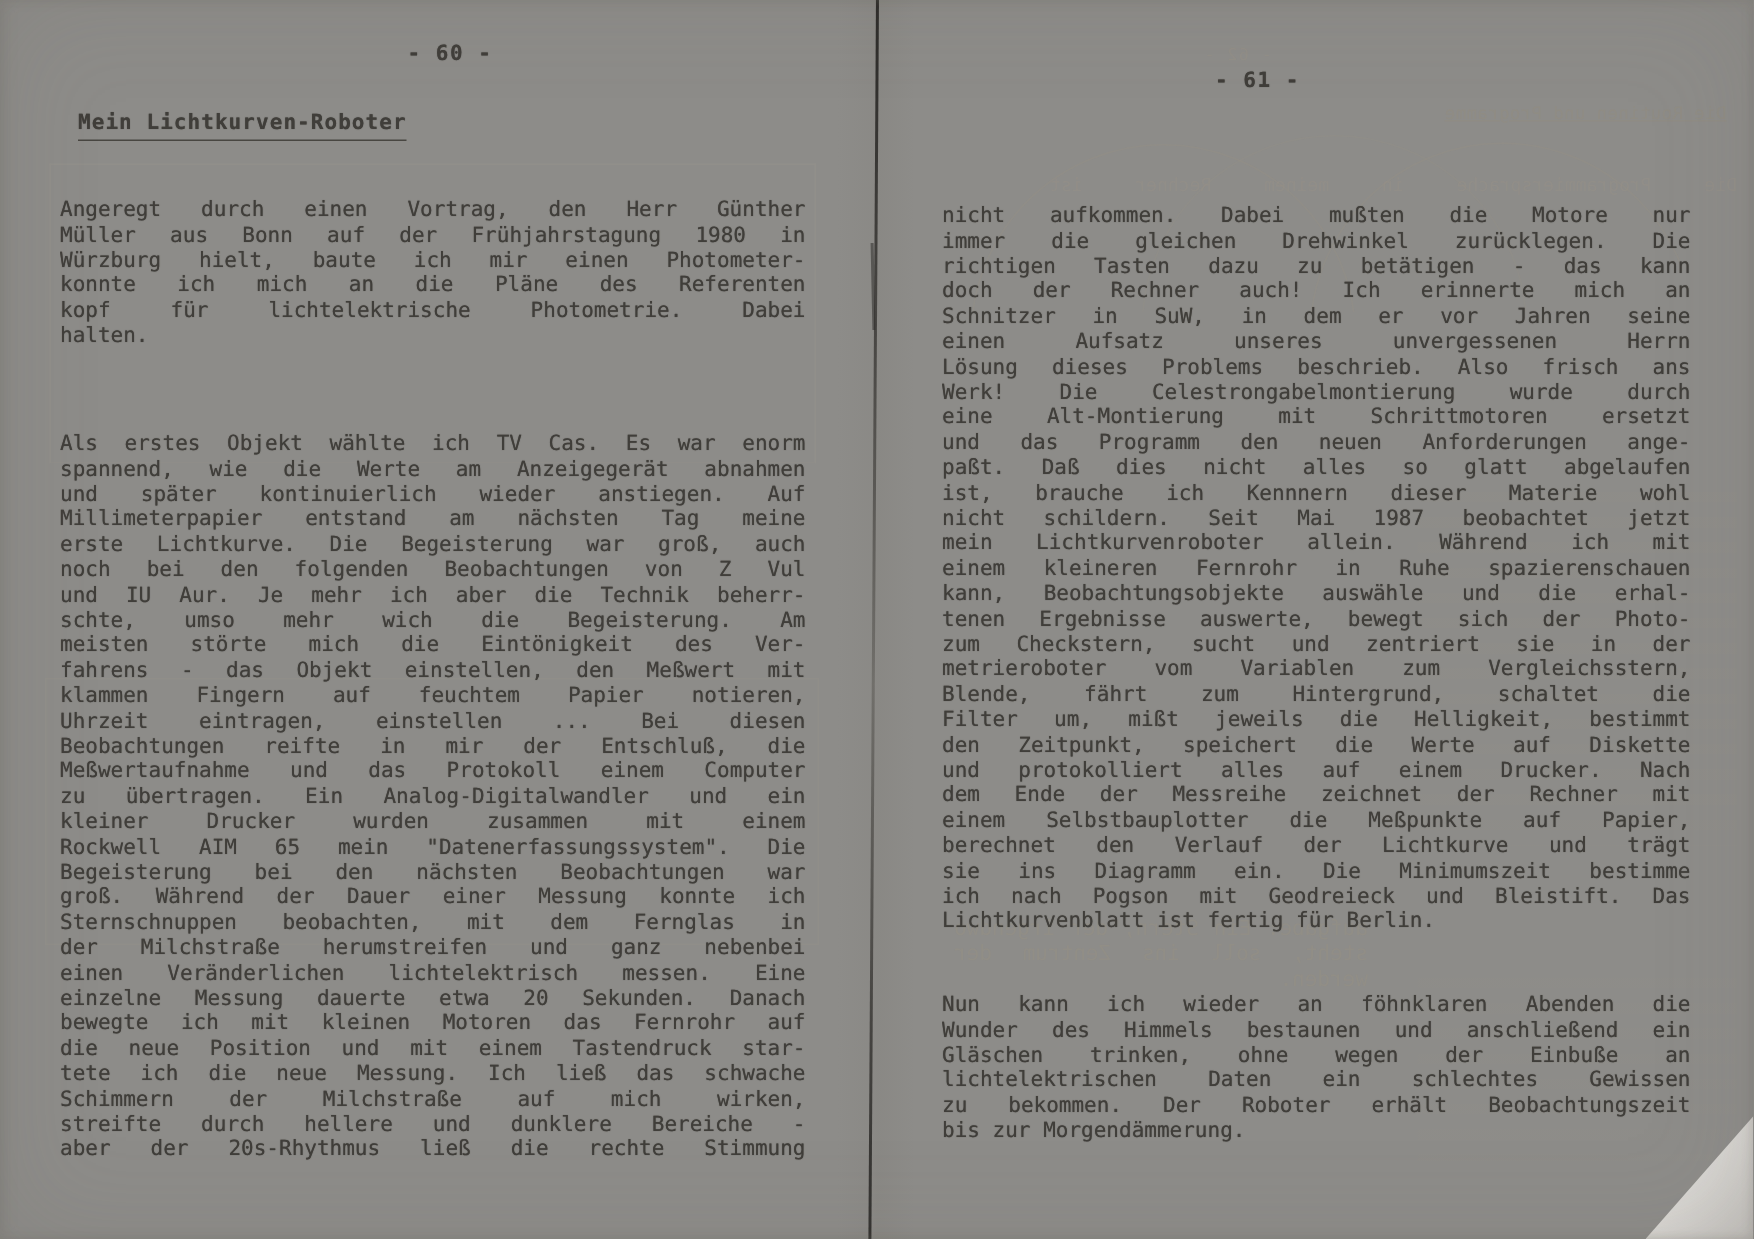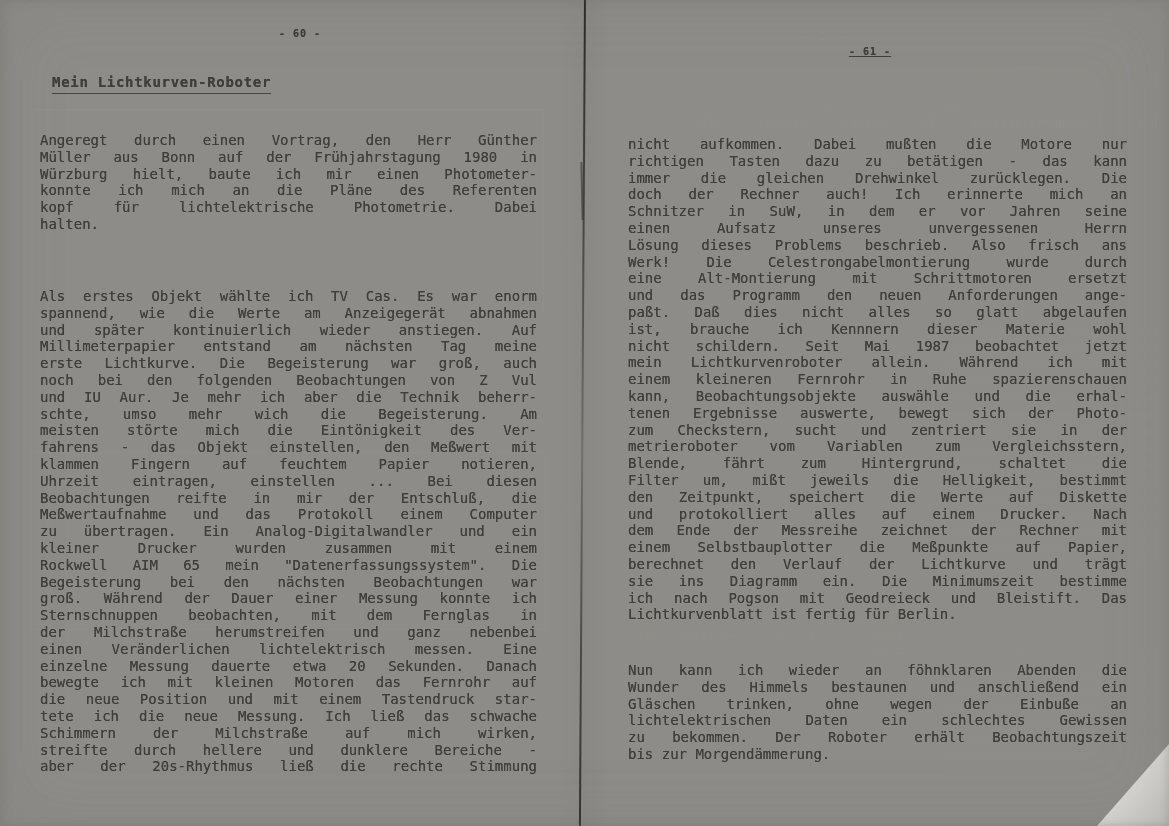--- a/index.html
+++ b/index.html
@@ -12,39 +12,39 @@
       linear-gradient(90deg,#e7e5e1 0%,#eeece8 8%,#ecebe7 46%,#e9e7e3 50%,#edecе8 54%,#ebe9e5 92%,#e6e4e0 100%),
       #ebe9e5;
     font-family:"DejaVu Sans Mono","Liberation Mono",monospace;
     color:#403e3a;
   }
   .scan::after{
     content:'';position:absolute;inset:0;pointer-events:none;
     box-shadow:inset 0 0 70px rgba(110,108,102,0.16), inset 4px 0 8px rgba(110,108,102,0.22), inset -3px 0 6px rgba(110,108,102,0.14);
   }
   .txt{ text-shadow:0 0 0.6px rgba(64,62,58,0.85); }
-  .pagenum{position:absolute;font-size:10px;font-weight:bold;letter-spacing:1px;}
+  .pagenum{position:absolute;font-size:14px;font-weight:bold;letter-spacing:1px;}
   .heading{
     position:absolute;left:40px;top:62px;margin:12px;
     font-size:14px;font-weight:bold;letter-spacing:0.7px;
     border-bottom:1.5px solid rgba(64,62,58,0.9);padding-bottom:3px;
   }
   .para{position:absolute;}
   .line{
     height:16.8px;line-height:16.8px;font-size:14px;
     text-align:justify;text-align-last:justify;
     overflow:hidden;white-space:normal;
   }
   .line.short{text-align:left;text-align-last:left;}
   .p-l1{left:40px;top:132px;width:497px;}
   .p-l2{left:40px;top:276px;width:497px;margin-top:12px;}
   .p-r1{left:628px;top:136px;width:499px;}
   .p-r2{left:628px;top:662px;width:499px;}
   .pn-left{left:240px;top:28px;width:120px;text-align:center;}
-  .pn-right{left:810px;top:46px;width:120px;text-align:center;text-decoration:underline;}
+  .pn-right{left:810px;top:46px;width:120px;text-align:left;}
 
   
   .spine-shadow{position:absolute;left:558px;top:0;width:52px;height:826px;
     background:linear-gradient(90deg,transparent,rgba(120,117,110,0.10) 42%,rgba(120,117,110,0.17) 52%,transparent);}
   .spine-line{position:absolute;left:584px;top:-4px;width:2px;height:836px;
     background:linear-gradient(180deg,rgba(34,33,31,0.92),rgba(52,50,47,0.75) 28%,rgba(92,90,85,0.55) 55%,rgba(54,52,49,0.78) 80%,rgba(38,37,35,0.9));
     transform:rotate(0.35deg);transform-origin:50% 0;}
   .spine-line2{position:absolute;left:581px;top:162px;width:2px;height:58px;
     background:rgba(48,46,43,0.55);transform:rotate(-1.2deg);}
 
@@ -139,22 +139,22 @@
       <div class="line">aufgabe: Ein Stern, der irgendwo in der Blende</div>
       <div class="line">steht, soll ins Zentrum der Meßblende gebracht</div>
       <div class="line">werden.</div>
     </div>
   <div class="gblock g1"></div>
   <div class="gblock g2"></div>
 
   <div class="pagenum pn-right txt">- 61 -</div>
   <div class="para p-r1 txt">
       <div class="line">nicht aufkommen. Dabei mußten die Motore nur</div>
+      <div class="line">immer die gleichen Drehwinkel zurücklegen. Die</div>
       <div class="line">richtigen Tasten dazu zu betätigen - das kann</div>
-      <div class="line">immer die gleichen Drehwinkel zurücklegen. Die</div>
       <div class="line">doch der Rechner auch! Ich erinnerte mich an</div>
       <div class="line">Schnitzer in SuW, in dem er vor Jahren seine</div>
       <div class="line">einen Aufsatz unseres unvergessenen Herrn</div>
       <div class="line">Lösung dieses Problems beschrieb. Also frisch ans</div>
       <div class="line">Werk! Die Celestrongabelmontierung wurde durch</div>
       <div class="line">eine Alt-Montierung mit Schrittmotoren ersetzt</div>
       <div class="line">und das Programm den neuen Anforderungen ange-</div>
       <div class="line">paßt. Daß dies nicht alles so glatt abgelaufen</div>
       <div class="line">ist, brauche ich Kennnern dieser Materie wohl</div>
       <div class="line">nicht schildern. Seit Mai 1987 beobachtet jetzt</div>

